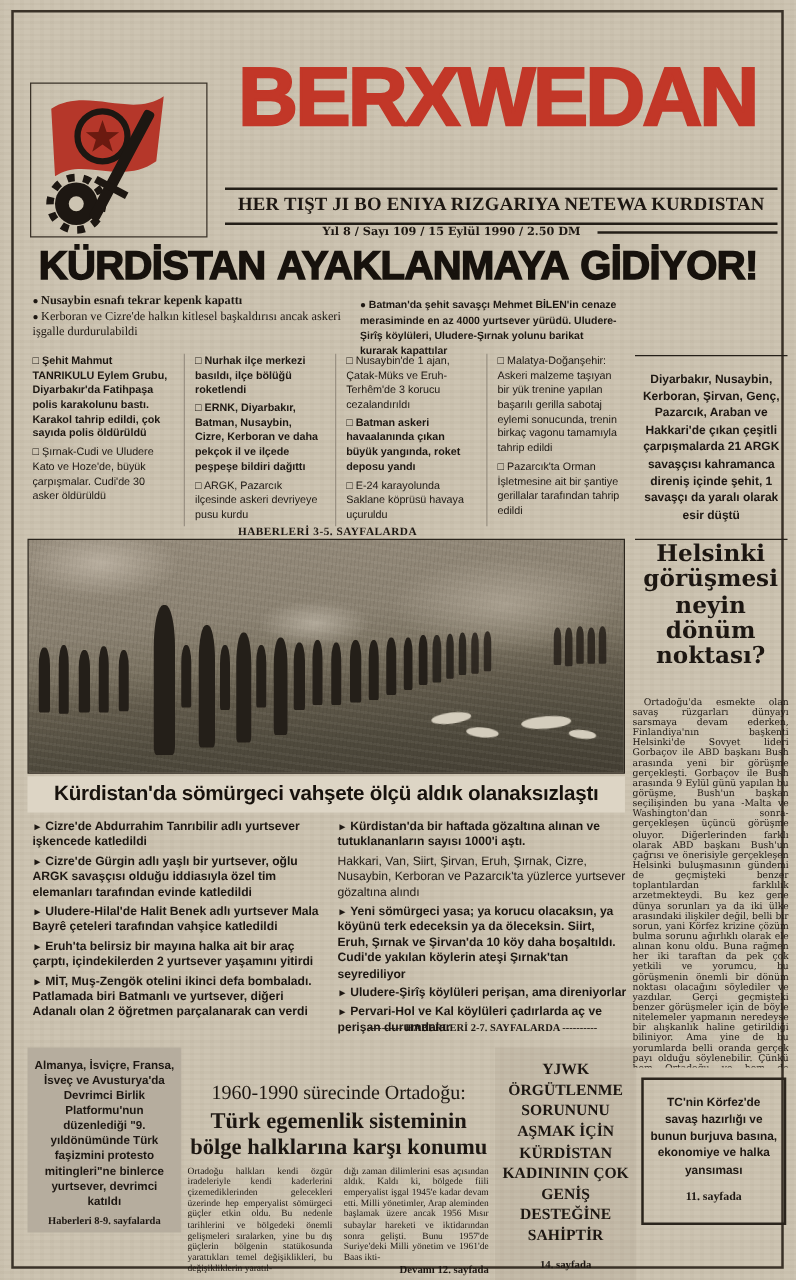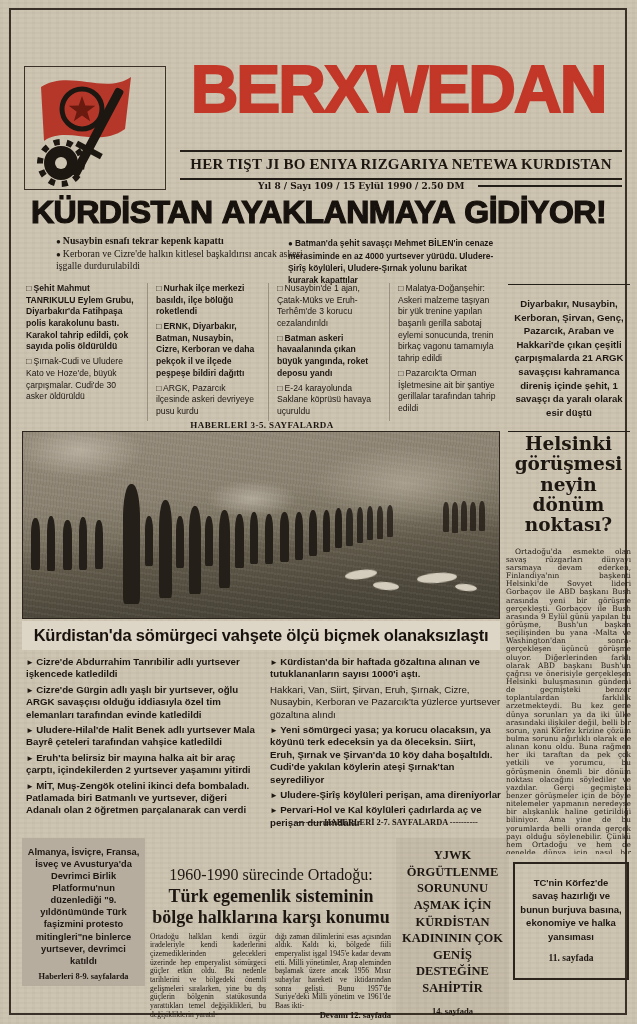--- a/index.html
+++ b/index.html
@@ -11,21 +11,21 @@
       repeating-linear-gradient(0deg, rgba(110,95,70,.045) 0 2px, transparent 2px 5px),
       repeating-linear-gradient(90deg, rgba(110,95,70,.035) 0 3px, transparent 3px 8px),
       #cdc4b2;
   }
   .frame { position:absolute; left:9px; top:8px; width:618px; height:1007px; border:2px solid #3a3228; pointer-events:none; }
 
   
   .logo-box { position:absolute; left:24px; top:66px; width:142px; height:124px; border:1.5px solid #3a3228; }
   .logo-box svg { width:100%; height:100%; }
   .masthead-title {
-    position:absolute; left:170px; top:56px; width:456px; text-align:center;
+    position:absolute; left:170px; top:44px; width:456px; text-align:center;
     font-size:66px; font-weight:bold; letter-spacing:-2px; color:#c23728;
     -webkit-text-stroke:2px #c23728; line-height:1;
   }
   .slogan-wrap {
     position:absolute; left:180px; top:150px; width:442px;
     border-top:2.5px solid #241f18; border-bottom:2px solid #241f18;
     padding:4px 0 5px; text-align:center;
     font-family:"Liberation Serif",serif; font-weight:bold; font-size:15px; letter-spacing:.2px;
   }
   .dateline-row { position:absolute; left:180px; top:181px; width:442px; display:flex; align-items:center; }
@@ -33,21 +33,21 @@
   .dateline-row .rule { flex:1; border-top:2px solid #241f18; margin-left:14px; }
 
   
   .headline {
     position:absolute; left:12px; top:194px; width:613px; text-align:center;
     font-size:32px; font-weight:bold; letter-spacing:-.5px; word-spacing:2px;
     color:#17120d; -webkit-text-stroke:1.2px #17120d;
   }
 
   
-  .lead-left { position:absolute; left:26px; top:235px; width:262px; font-family:"Liberation Serif",serif; font-size:9.8px; line-height:1.22;margin-left:30px; }
+  .lead-left { position:absolute; left:26px; top:235px; width:262px; font-family:"Liberation Serif",serif; font-size:9.8px; line-height:1.22; }
   .lead-left .item { margin-bottom:1px; }
   .lead-left .item.b { font-weight:bold; }
   .lead-left .item::before, .lead-right::before { content:"● "; font-size:8px; }
   .lead-right { position:absolute; left:288px; top:237px; width:208px; font-size:8.4px; font-weight:bold; line-height:1.45; }
 
   
   .briefs { position:absolute; left:26px; top:283px; width:472px; display:grid; grid-template-columns:repeat(4,1fr); gap:0 12px; font-size:8.6px; line-height:1.36; }
   .briefs .col + .col { border-left:1px solid #9a9183; padding-left:8px; }
   .briefs .item { margin-bottom:3px; }
   .briefs .item::before { content:"□ "; }
@@ -85,21 +85,21 @@
   
   .rep-left  { position:absolute; left:26px;  top:656px; width:238px; font-weight:bold; font-size:9.7px; line-height:1.28; }
   .rep-right { position:absolute; left:270px; top:656px; width:232px; font-weight:bold; font-size:9.7px; line-height:1.28; }
   .rep-left .item, .rep-right .item { margin-bottom:3px; }
   .rep-right .item.n { font-weight:normal; }
   .rep-left .item.m::before, .rep-right .item.m::before { content:"► "; font-size:8px; }
   .rep-note { position:absolute; left:266px; top:818px; width:240px; text-align:center; font-family:"Liberation Serif",serif; font-weight:bold; font-size:8.4px; }
 
   
   .helsinki { position:absolute; left:506px; top:434px; width:125px; height:420px; overflow:hidden; font-family:"DejaVu Serif",serif; }
-  .hel-title { text-align:center; font-weight:bold; font-size:18.5px; line-height:1.1; margin-bottom:12px; }
+  .hel-title { text-align:center; font-weight:bold; font-size:18.5px; line-height:1.1; margin-bottom:22px; }
   .hel-body { font-size:7.4px; line-height:1.1; text-align:justify; text-indent:9px; height:330px; overflow:hidden; }
 
   
   .europe-box {
     position:absolute; left:22px; top:838px; width:123px; height:148px; background:#b6ad9e;
     padding:8px 5px; text-align:center; font-weight:bold; font-size:9.3px; line-height:1.3;
   }
   .europe-pages { font-family:"Liberation Serif",serif; font-size:8.4px; margin-top:5px; font-weight:bold; }
 
   .ortadogu { position:absolute; left:150px; top:830px; width:242px; font-family:"Liberation Serif",serif;margin-top:36px; }
@@ -209,21 +209,21 @@
     <div class="fig" style="left:429px;top:70px;width:6px;height:31px;opacity:.85"></div>
     <div class="fig" style="left:438px;top:69px;width:6px;height:30px;opacity:.85"></div>
     <div class="fig" style="left:447px;top:70px;width:6px;height:29px;opacity:.85"></div>
     <div class="fig" style="left:456px;top:69px;width:6px;height:30px;opacity:.85"></div>
     <div class="blob" style="left:322px;top:138px;width:32px;height:9px;transform:rotate(-7deg)"></div>
     <div class="blob" style="left:350px;top:150px;width:26px;height:8px;transform:rotate(5deg)"></div>
     <div class="blob" style="left:394px;top:141px;width:40px;height:10px;transform:rotate(-4deg)"></div>
     <div class="blob" style="left:432px;top:152px;width:22px;height:7px;transform:rotate(6deg)"></div>
   </div>
 
-  <div class="caption-band">Kürdistan'da sömürgeci vahşete ölçü biçmek olanaksızlaştı</div>
+  <div class="caption-band">Kürdistan'da sömürgeci vahşete ölçü aldık olanaksızlaştı</div>
 
   <div class="rep-left">
     <div class="item m">Cizre'de Abdurrahim Tanrıbilir adlı yurtsever işkencede katledildi</div>
     <div class="item m">Cizre'de Gürgin adlı yaşlı bir yurtsever, oğlu ARGK savaşçısı olduğu iddiasıyla özel tim elemanları tarafından evinde katledildi</div>
     <div class="item m">Uludere-Hilal'de Halit Benek adlı yurtsever Mala Bayrê çeteleri tarafından vahşice katledildi</div>
     <div class="item m">Eruh'ta belirsiz bir mayına halka ait bir araç çarptı, içindekilerden 2 yurtsever yaşamını yitirdi</div>
     <div class="item m">MİT, Muş-Zengök otelini ikinci defa bombaladı. Patlamada biri Batmanlı ve yurtsever, diğeri Adanalı olan 2 öğretmen parçalanarak can verdi</div>
   </div>
   <div class="rep-right">
     <div class="item m">Kürdistan'da bir haftada gözaltına alınan ve tutuklananların sayısı 1000'i aştı.</div>

